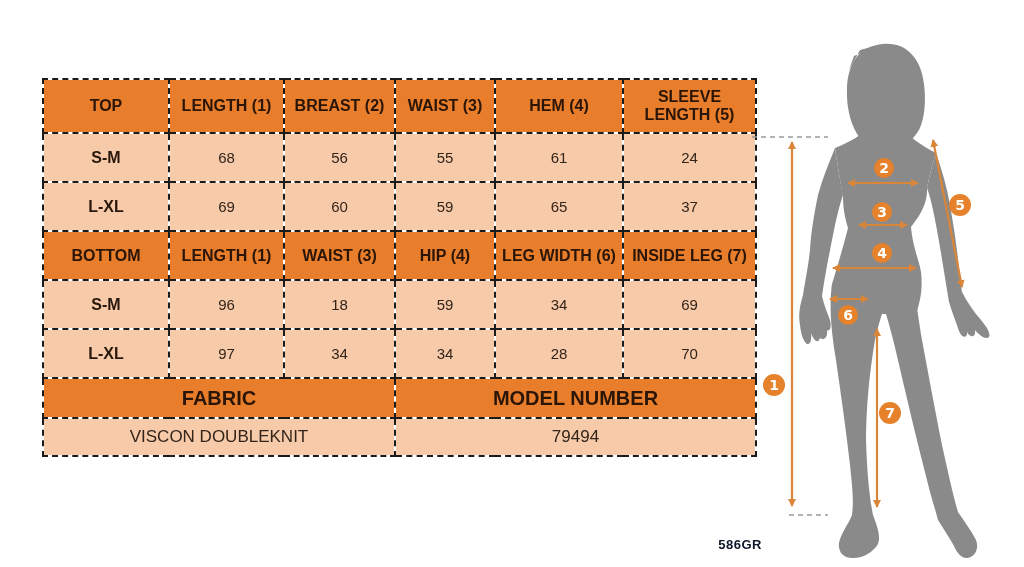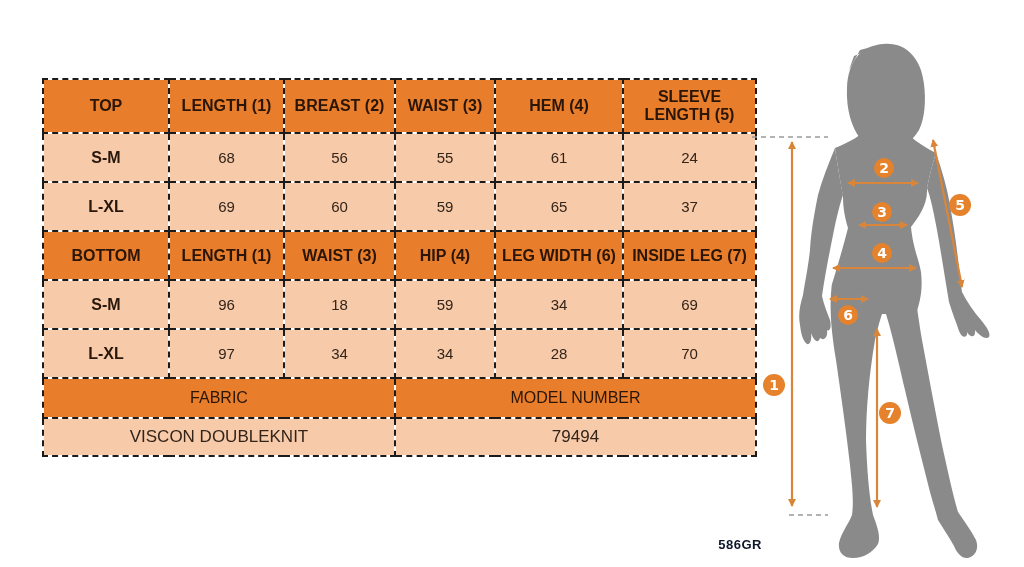--- a/index.html
+++ b/index.html
@@ -17,21 +17,21 @@
   }
   td.hdr{
     background:#E87E2C;color:#2a1507;font-weight:bold;font-size:16px;
     line-height:1.15;height:52px;
   }
   td.hdr2{
     background:#E87E2C;color:#2a1507;font-weight:bold;font-size:16px;
     height:47px;
   }
   td.hdr3{
-    background:#E87E2C;color:#2a1507;font-weight:normal;font-size:16px;
+    background:#E87E2C;color:#2a1507;font-weight:bold;font-size:20px;
     height:38px;
     margin-top:32px;
   }
   td.lbl{
     background:#F7CAA9;color:#28170b;font-weight:bold;font-size:16px;height:47px;
   }
   td.val{
     background:#F7CAA9;color:#33241a;font-size:15px;height:47px;
   }
   td.val2{

